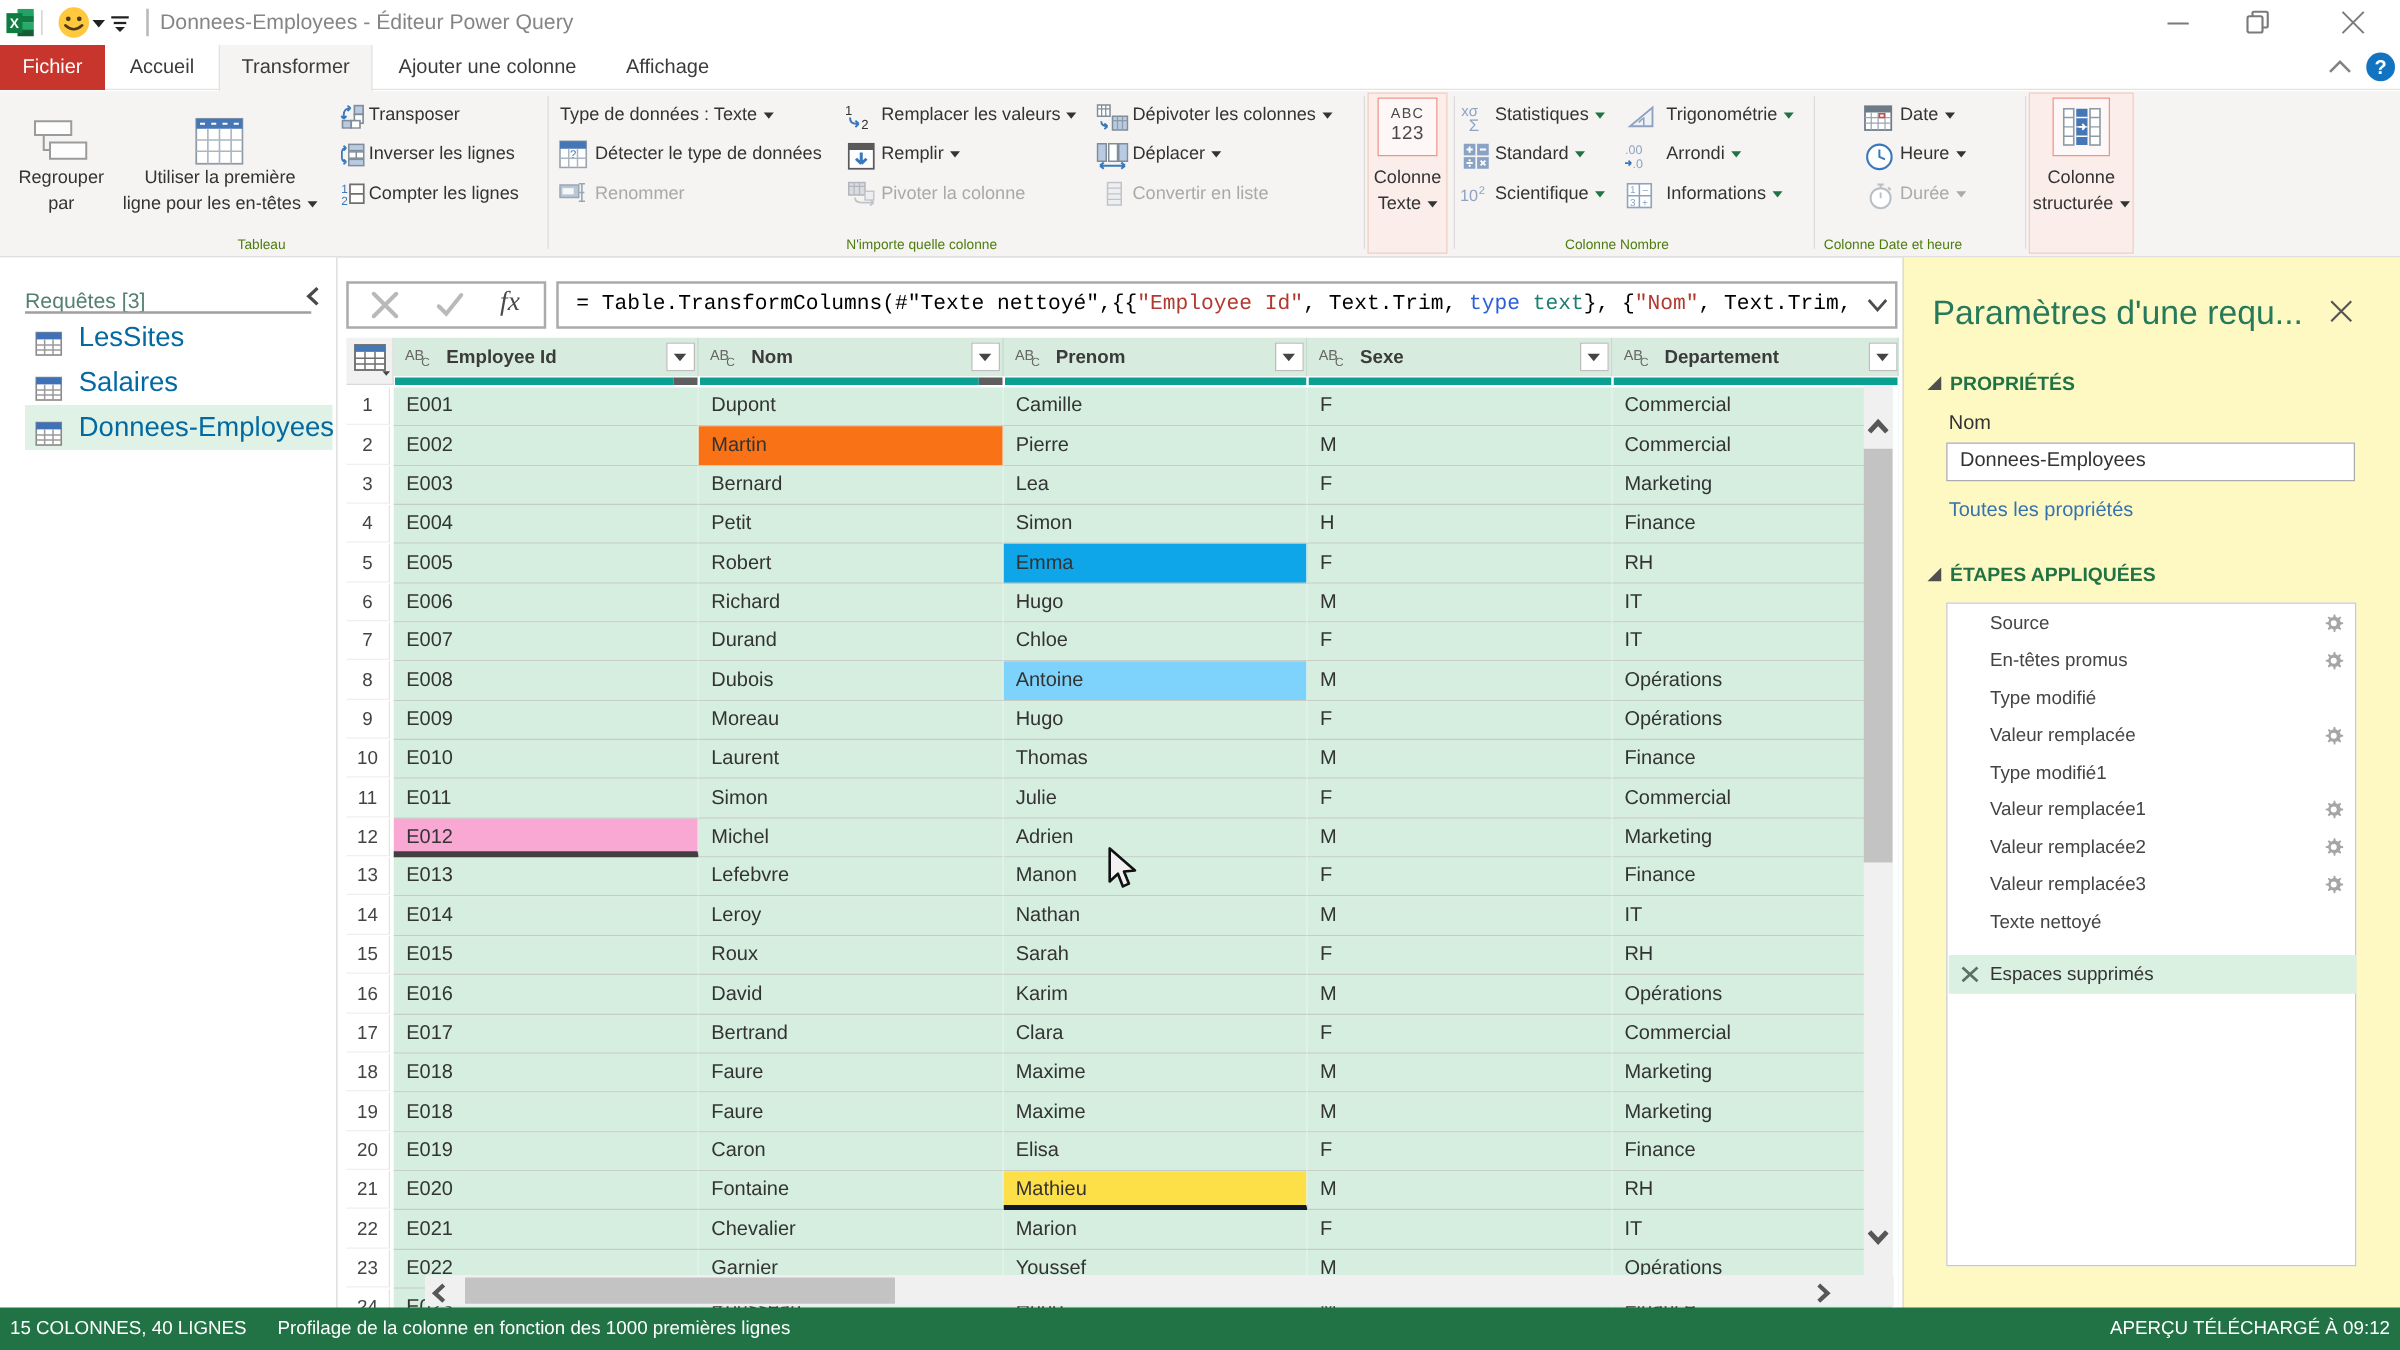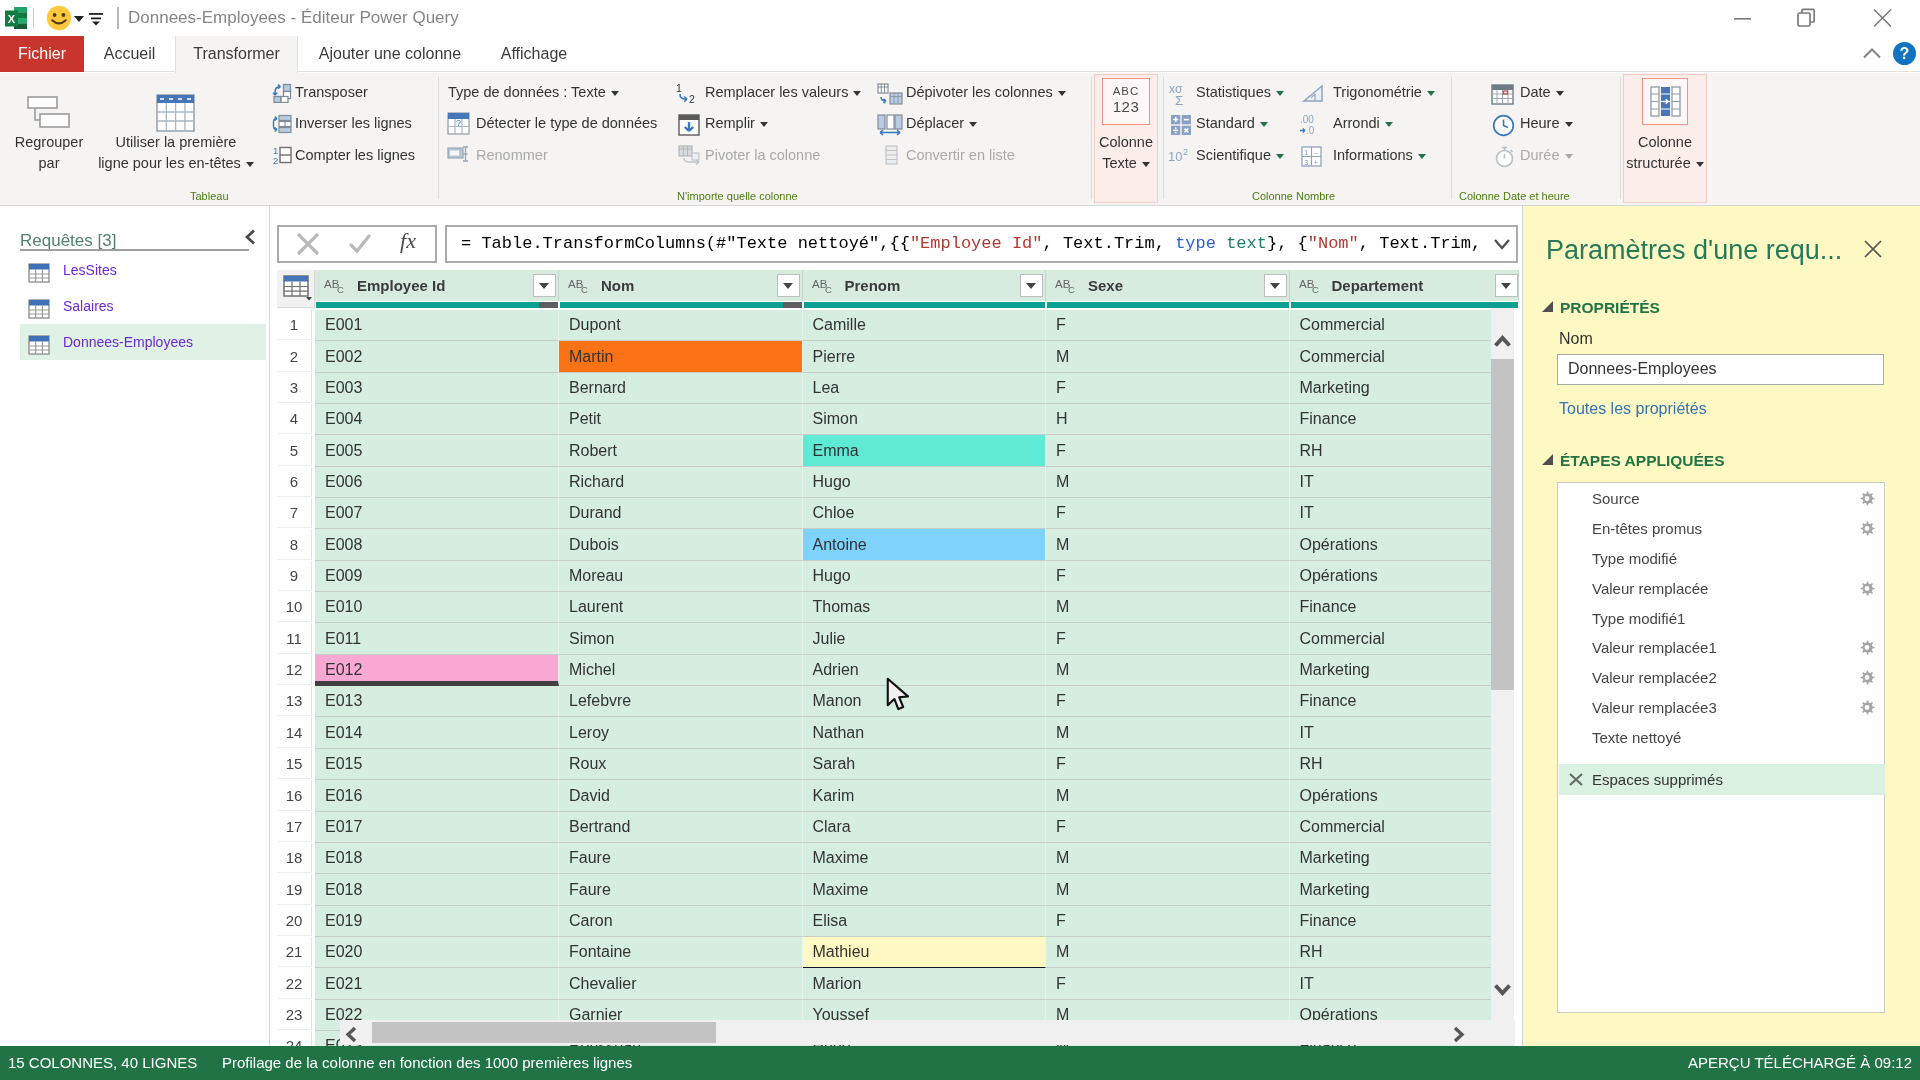--- a/index.html
+++ b/index.html
@@ -21,21 +21,21 @@
 .bigbtn{text-align:center;font-size:14.5px;color:#333;line-height:21px;}
 .srow{font-size:14.5px;color:#333;white-space:nowrap;}
 .srow.dis{color:#a9a9a9;}
 .caret{display:inline-block;width:0;height:0;border-left:4px solid transparent;border-right:4px solid transparent;border-top:5px solid #333;vertical-align:middle;margin-left:5px;}
 .caret.green{border-top-color:#217346;}
 .caret.dis{border-top-color:#a9a9a9;}
 .pinkpanel{background:#fbedea;border:1px solid #f3cdc5;}
 .pinkbox{background:#fdf8f7;border:1px solid #ef9486;}
 
 #leftpane{left:0;top:206px;width:270px;height:841px;background:#fff;border-right:1px solid #d9d9d9;}
-.qitem{left:20px;width:246px;height:36px;font-size:14px;color:#6d28d9;line-height:36px;}
+.qitem{left:20px;width:246px;height:36px;font-size:22px;color:#0369a1;line-height:36px;}
 .qitem.sel{background:#dff2e5;}
 
 .fbox{background:#fff;border:2px solid #ababab;}
 
 #tablewrap{left:277px;top:270px;width:1242px;height:777px;background:#fff;overflow:hidden;}
 .hcell{top:0;height:31px;background:#d7ebdf;font-size:15px;color:#3b3b3b;font-weight:bold;line-height:31px;}
 .fbtn{top:4px;width:23px;height:23px;background:#fff;border:1px solid #bdbdbd;}
 .ftri{position:absolute;left:5px;top:8px;width:0;height:0;border-left:5px solid transparent;border-right:5px solid transparent;border-top:6px solid #444;}
 .qbar{top:32px;height:6px;background:#0ba092;}
 .qdark{top:32px;height:6px;background:#5e5e5e;}
@@ -416,21 +416,21 @@
 <div class="ab dcell" style="left:38px;width:244px;height:31px;line-height:30px;background:#d5eedf;border-bottom:1px solid #c6ccc8">E004</div>
 <div class="ab dcell" style="left:282px;width:243.5px;height:31px;line-height:30px;background:#d5eedf;border-bottom:1px solid #c6ccc8">Petit</div>
 <div class="ab dcell" style="left:525.5px;width:243.5px;height:31px;line-height:30px;background:#d5eedf;border-bottom:1px solid #c6ccc8">Simon</div>
 <div class="ab dcell" style="left:769px;width:243.5px;height:31px;line-height:30px;background:#d5eedf;border-bottom:1px solid #c6ccc8">H</div>
 <div class="ab dcell" style="left:1012.5px;width:229.5px;height:31px;line-height:30px;background:#d5eedf;border-bottom:1px solid #c6ccc8">Finance</div>
 </div>
 <div class="ab" style="left:0;top:165px;width:1242px;height:32px">
 <div class="ab rownum" style="top:0;height:31px;line-height:31px">5</div>
 <div class="ab dcell" style="left:38px;width:244px;height:32px;line-height:31px;background:#d5eedf;border-bottom:1px solid #c6ccc8">E005</div>
 <div class="ab dcell" style="left:282px;width:243.5px;height:32px;line-height:31px;background:#d5eedf;border-bottom:1px solid #c6ccc8">Robert</div>
-<div class="ab dcell" style="left:525.5px;width:243.5px;height:32px;line-height:31px;background:#5eead4;border-bottom:1px solid #c6ccc8">Emma</div>
+<div class="ab dcell" style="left:525.5px;width:243.5px;height:32px;line-height:31px;background:#0ea5e9;border-bottom:1px solid #c6ccc8">Emma</div>
 <div class="ab dcell" style="left:769px;width:243.5px;height:32px;line-height:31px;background:#d5eedf;border-bottom:1px solid #c6ccc8">F</div>
 <div class="ab dcell" style="left:1012.5px;width:229.5px;height:32px;line-height:31px;background:#d5eedf;border-bottom:1px solid #c6ccc8">RH</div>
 </div>
 <div class="ab" style="left:0;top:197px;width:1242px;height:31px">
 <div class="ab rownum" style="top:0;height:30px;line-height:30px">6</div>
 <div class="ab dcell" style="left:38px;width:244px;height:31px;line-height:30px;background:#d5eedf;border-bottom:1px solid #c6ccc8">E006</div>
 <div class="ab dcell" style="left:282px;width:243.5px;height:31px;line-height:30px;background:#d5eedf;border-bottom:1px solid #c6ccc8">Richard</div>
 <div class="ab dcell" style="left:525.5px;width:243.5px;height:31px;line-height:30px;background:#d5eedf;border-bottom:1px solid #c6ccc8">Hugo</div>
 <div class="ab dcell" style="left:769px;width:243.5px;height:31px;line-height:30px;background:#d5eedf;border-bottom:1px solid #c6ccc8">M</div>
 <div class="ab dcell" style="left:1012.5px;width:229.5px;height:31px;line-height:30px;background:#d5eedf;border-bottom:1px solid #c6ccc8">IT</div>
@@ -544,21 +544,21 @@
 <div class="ab dcell" style="left:38px;width:244px;height:31px;line-height:30px;background:#d5eedf;border-bottom:1px solid #c6ccc8">E019</div>
 <div class="ab dcell" style="left:282px;width:243.5px;height:31px;line-height:30px;background:#d5eedf;border-bottom:1px solid #c6ccc8">Caron</div>
 <div class="ab dcell" style="left:525.5px;width:243.5px;height:31px;line-height:30px;background:#d5eedf;border-bottom:1px solid #c6ccc8">Elisa</div>
 <div class="ab dcell" style="left:769px;width:243.5px;height:31px;line-height:30px;background:#d5eedf;border-bottom:1px solid #c6ccc8">F</div>
 <div class="ab dcell" style="left:1012.5px;width:229.5px;height:31px;line-height:30px;background:#d5eedf;border-bottom:1px solid #c6ccc8">Finance</div>
 </div>
 <div class="ab" style="left:0;top:667px;width:1242px;height:31px">
 <div class="ab rownum" style="top:0;height:30px;line-height:30px">21</div>
 <div class="ab dcell" style="left:38px;width:244px;height:31px;line-height:30px;background:#d5eedf;border-bottom:1px solid #c6ccc8">E020</div>
 <div class="ab dcell" style="left:282px;width:243.5px;height:31px;line-height:30px;background:#d5eedf;border-bottom:1px solid #c6ccc8">Fontaine</div>
-<div class="ab dcell" style="left:525.5px;width:243.5px;height:31px;line-height:30px;background:#fef9c3;border-bottom:1px solid #0f172a">Mathieu</div>
+<div class="ab dcell" style="left:525.5px;width:243.5px;height:31px;line-height:30px;background:#fde047;border-bottom:4px solid #0f172a">Mathieu</div>
 <div class="ab dcell" style="left:769px;width:243.5px;height:31px;line-height:30px;background:#d5eedf;border-bottom:1px solid #c6ccc8">M</div>
 <div class="ab dcell" style="left:1012.5px;width:229.5px;height:31px;line-height:30px;background:#d5eedf;border-bottom:1px solid #c6ccc8">RH</div>
 </div>
 <div class="ab" style="left:0;top:698px;width:1242px;height:32px">
 <div class="ab rownum" style="top:0;height:31px;line-height:31px">22</div>
 <div class="ab dcell" style="left:38px;width:244px;height:32px;line-height:31px;background:#d5eedf;border-bottom:1px solid #c6ccc8">E021</div>
 <div class="ab dcell" style="left:282px;width:243.5px;height:32px;line-height:31px;background:#d5eedf;border-bottom:1px solid #c6ccc8">Chevalier</div>
 <div class="ab dcell" style="left:525.5px;width:243.5px;height:32px;line-height:31px;background:#d5eedf;border-bottom:1px solid #c6ccc8">Marion</div>
 <div class="ab dcell" style="left:769px;width:243.5px;height:32px;line-height:31px;background:#d5eedf;border-bottom:1px solid #c6ccc8">F</div>
 <div class="ab dcell" style="left:1012.5px;width:229.5px;height:32px;line-height:31px;background:#d5eedf;border-bottom:1px solid #c6ccc8">IT</div>

